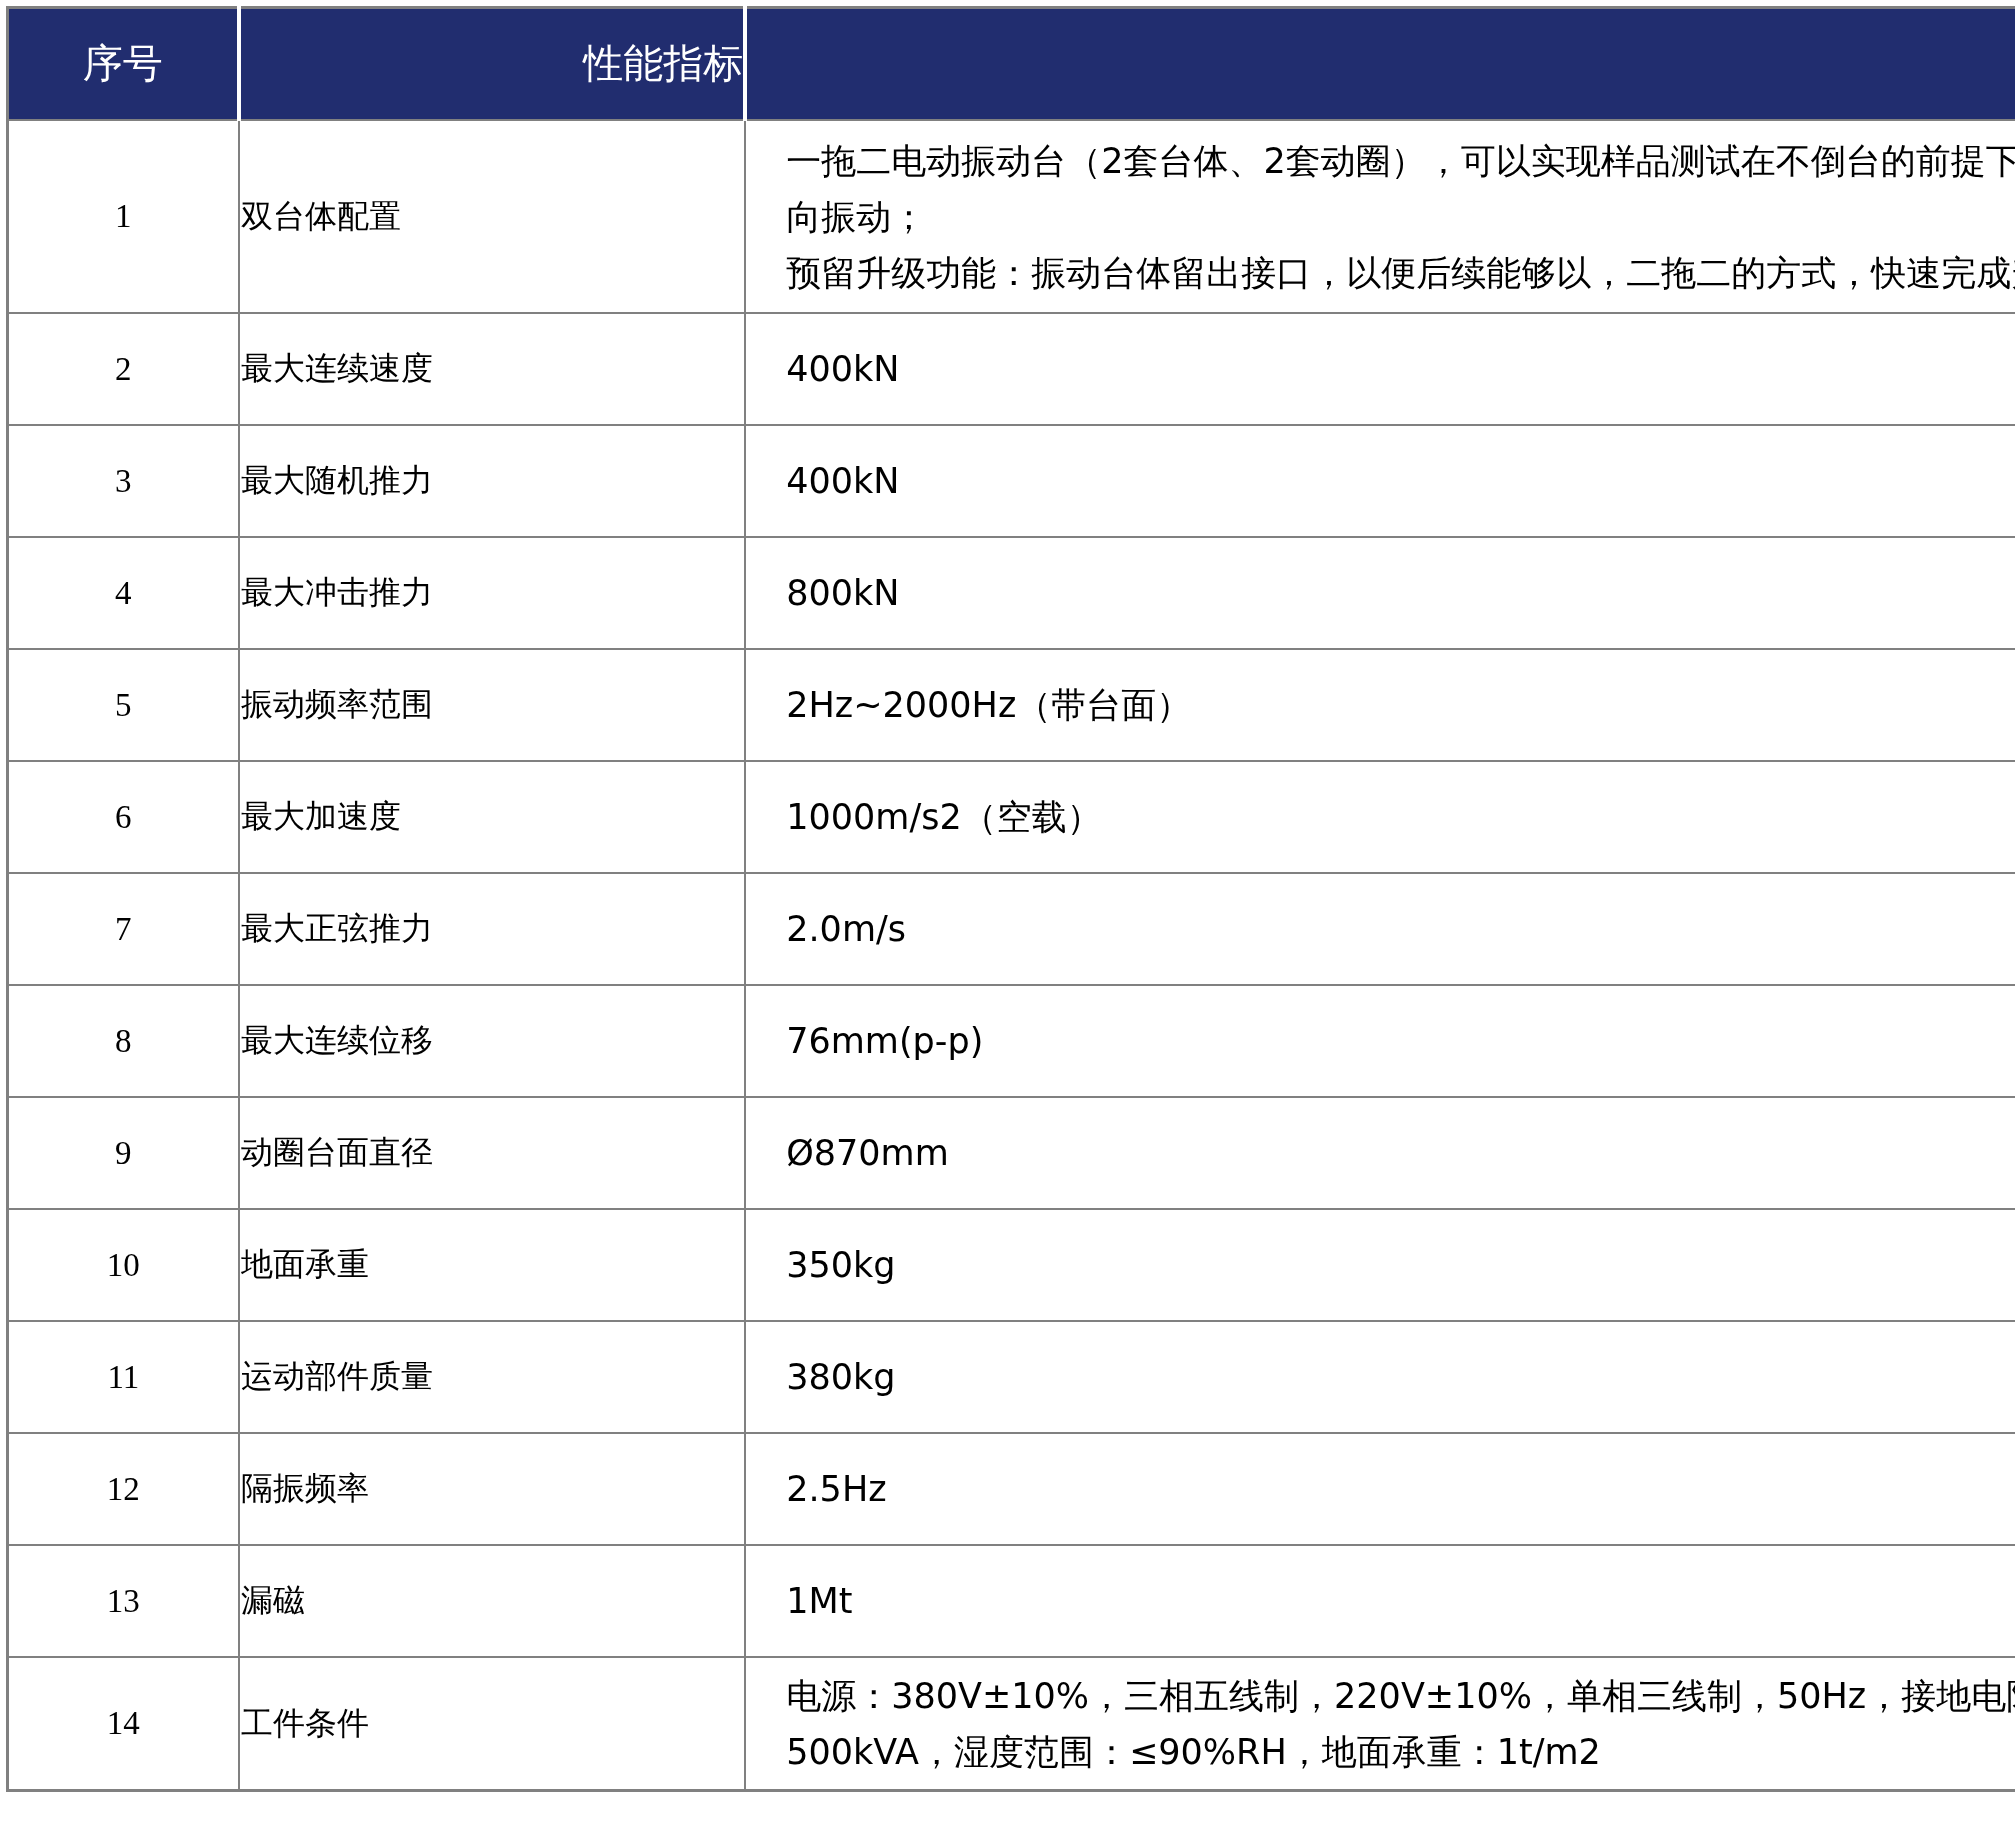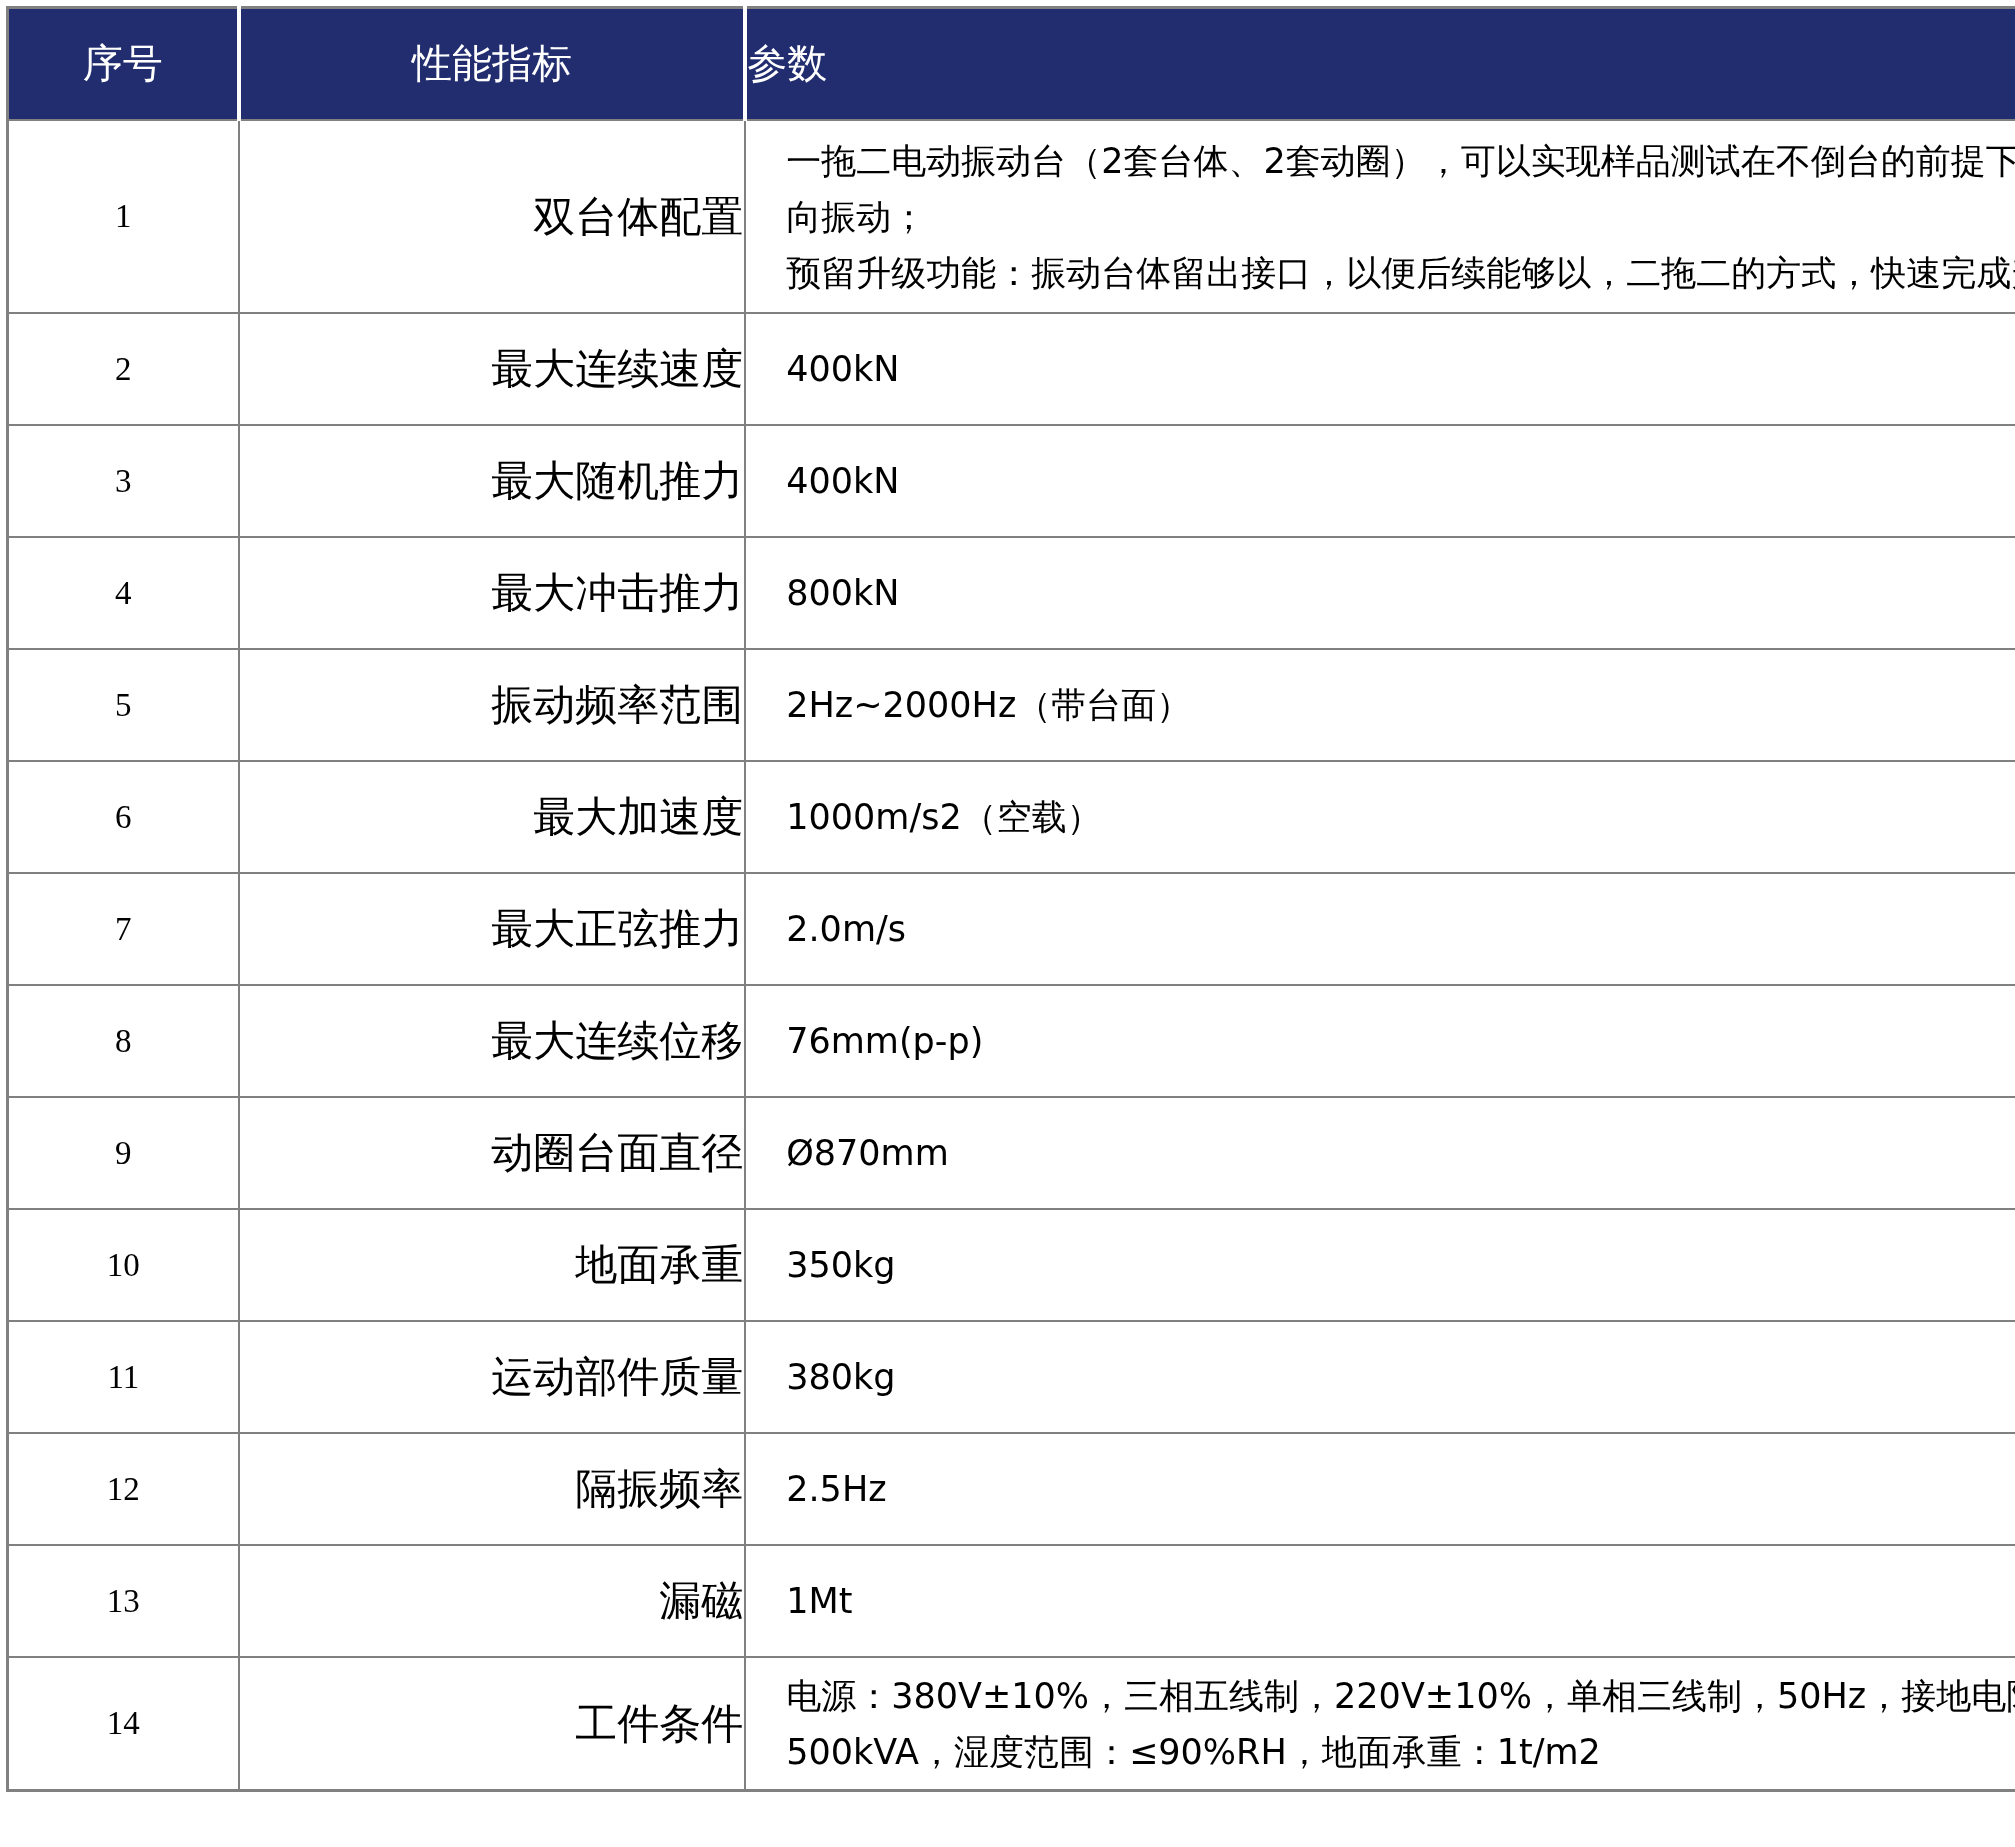--- a/index.html
+++ b/index.html
@@ -34,34 +34,35 @@
   table.spec thead th {
     background: #212D6F;
     color: #ffffff;
     font-weight: normal;
     font-size: 40px;
     height: 113px;
     padding: 0;
   }
   table.spec thead th + th {
     border-left: 4px solid #ffffff;
+    text-align: right;
   }
   th.h-no  { text-align: center; }
   th.h-ind { text-align: center; }
   th.h-par { text-align: left; padding-left: 52px; }
   
   tbody td { height: 112px; background: #ffffff; }
   td.no {
     text-align: center;
     font-family: "Liberation Serif", "DejaVu Serif", serif;
     font-size: 33px;
   }
   td.ind {
-    text-align: right;
-    font-size: 42px;
+    text-align: left;
+    font-size: 32px;
     margin-top: 29px;
   }
   td.val {
     text-align: left;
     font-size: 35px;
     line-height: 1.6;
     padding: 9.7px 28px 9.7px 40px;
   }
   tr.row-tall td { height: 193px; }
   tr.row-last td { height: 123px; }

